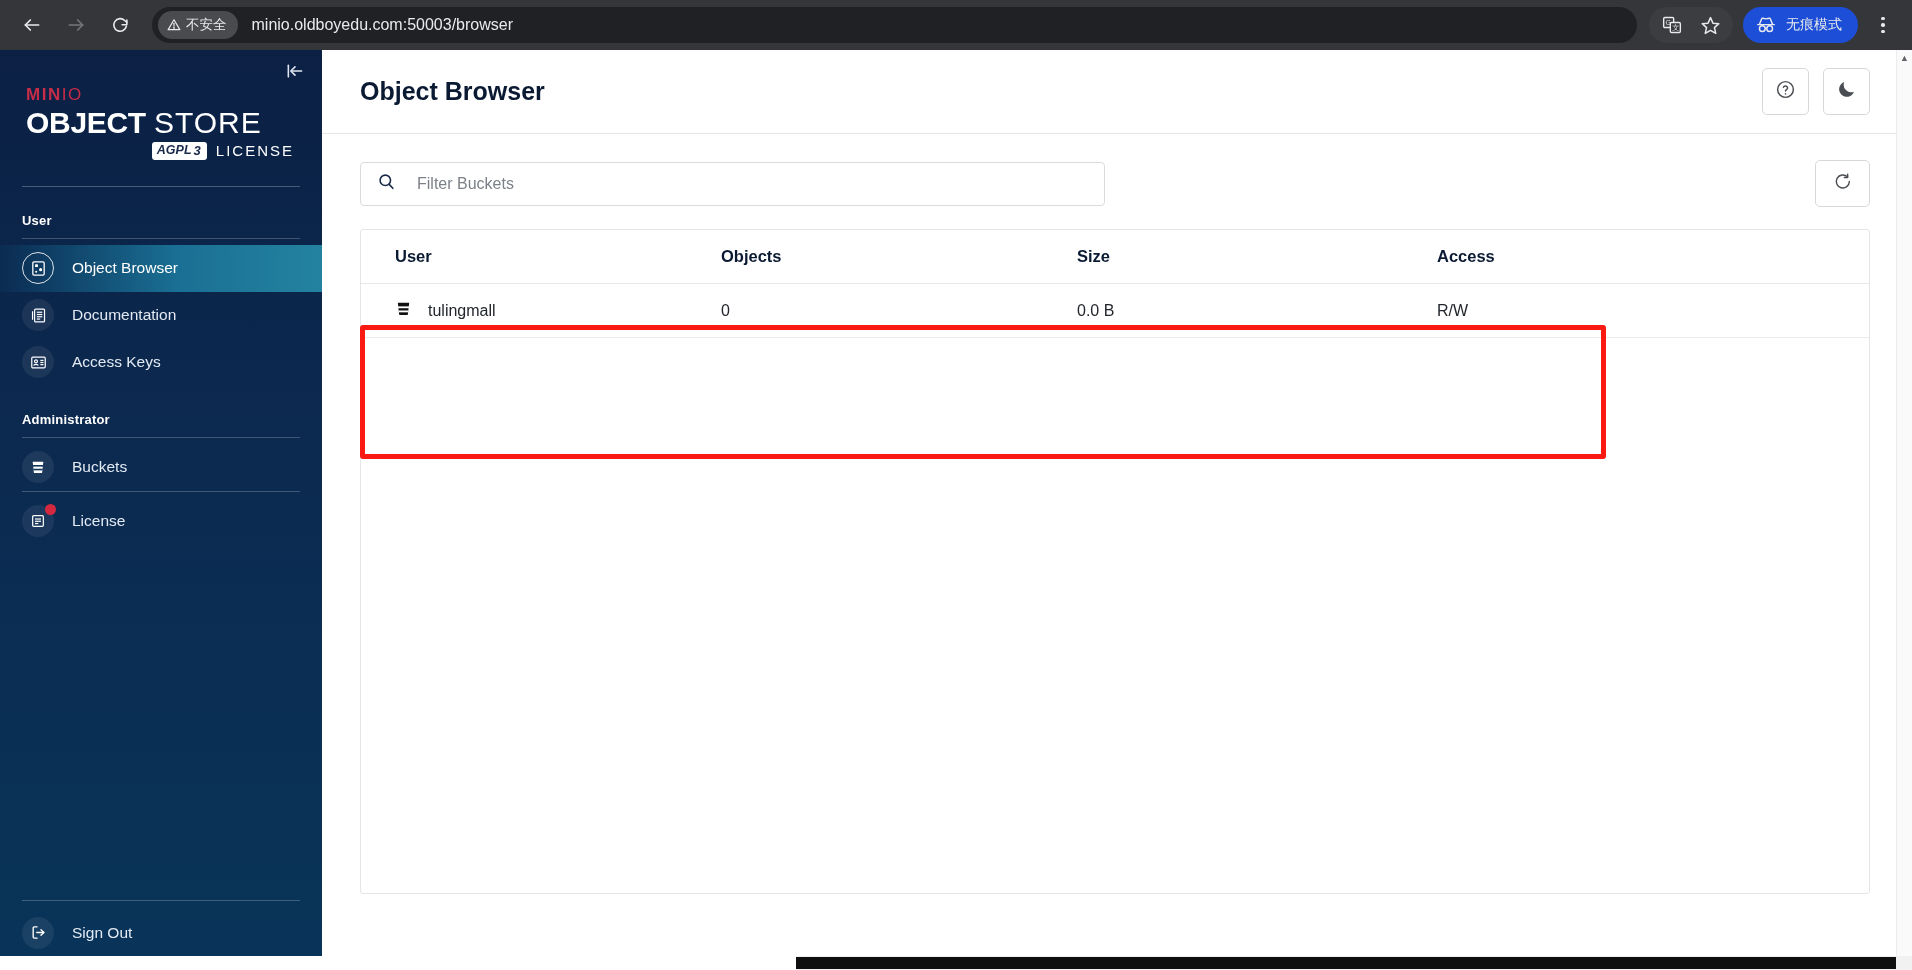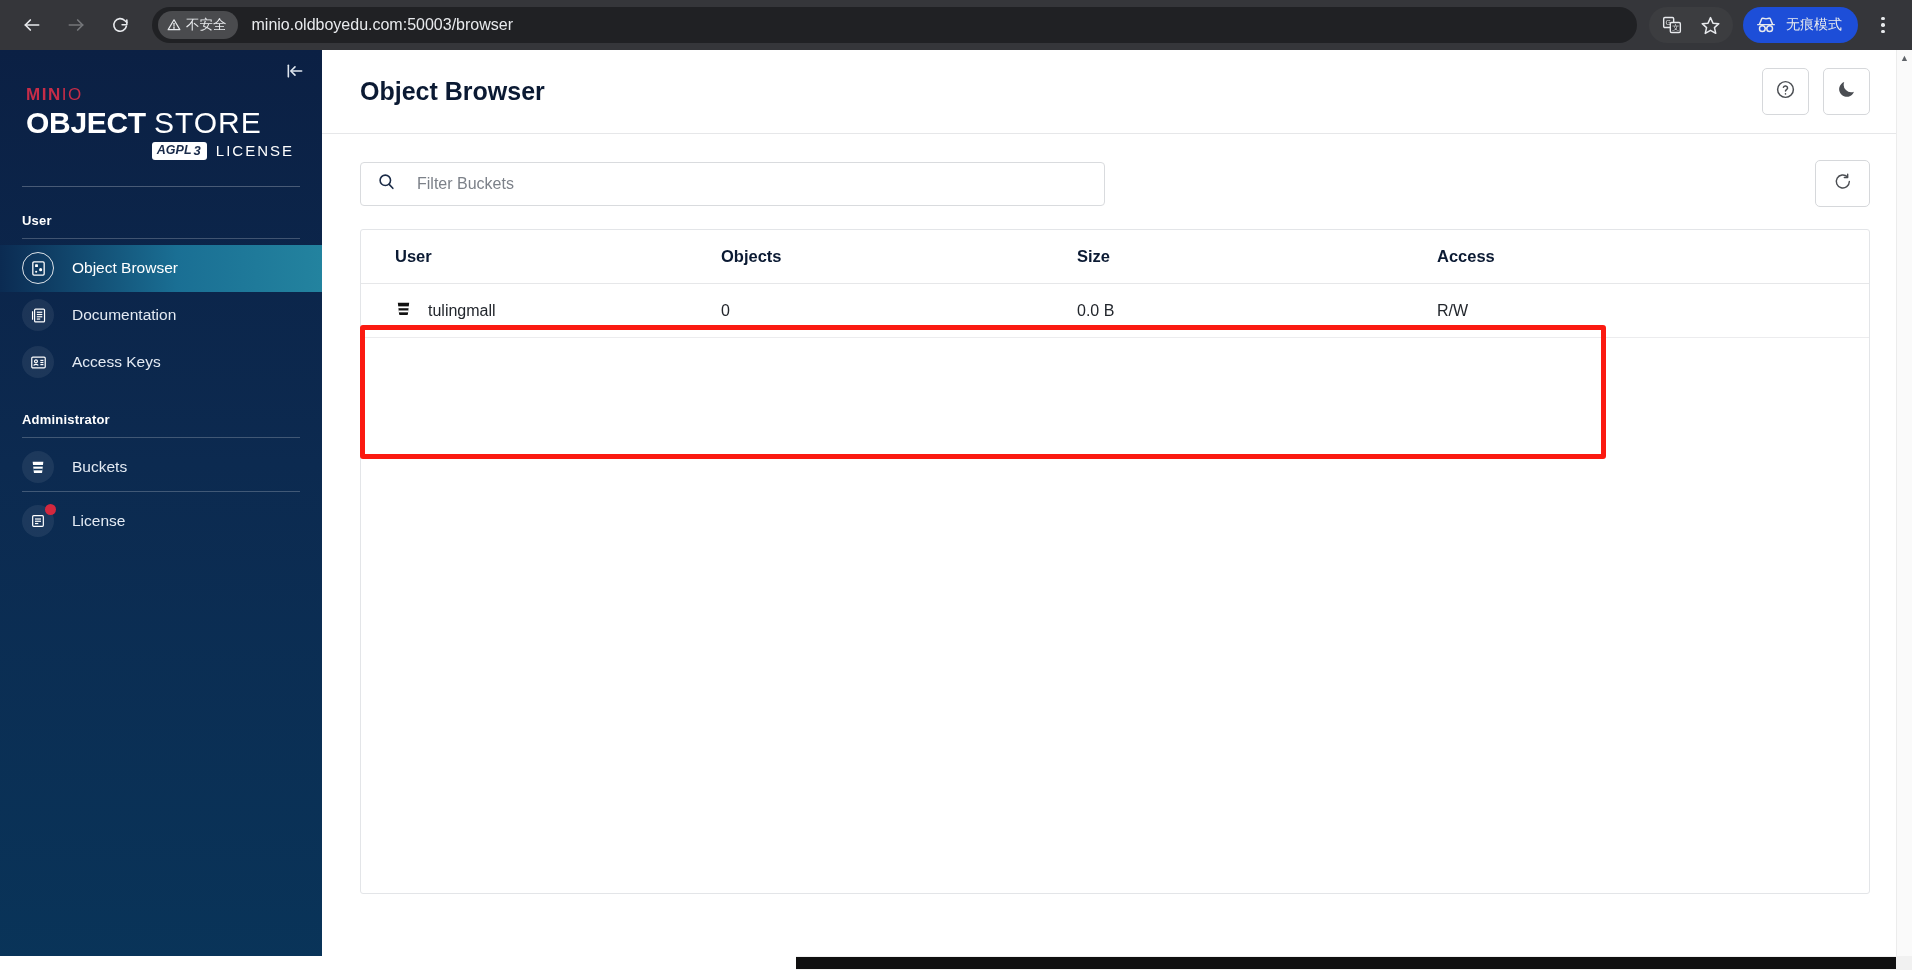--- a/index.html
+++ b/index.html
@@ -547,20 +547,33 @@
             <line x1="7.5" y1="9" x2="16.5" y2="9"></line>
             <line x1="7.5" y1="12.4" x2="16.5" y2="12.4"></line>
             <line x1="7.5" y1="15.8" x2="12.5" y2="15.8"></line>
           </svg>
         <i class="nav-badge"></i>
       </span>
       <span>License</span>
     </div>
 
     <div class="sb-spacer"></div>
+    <div class="sb-bottom">
+      <div class="sb-bottom-rule"></div>
+      <div class="nav-item">
+        <span class="nav-icon">
+          <svg width="17" height="17" viewBox="0 0 24 24" fill="none" stroke="currentColor" stroke-width="1.9" stroke-linecap="round" stroke-linejoin="round">
+              <path d="M10 4H6a1.5 1.5 0 0 0-1.5 1.5v13A1.5 1.5 0 0 0 6 20h4"></path>
+              <polyline points="15.5,8 19.5,12 15.5,16"></polyline>
+              <line x1="19.5" y1="12" x2="9.5" y2="12"></line>
+            </svg>
+        </span>
+        <span>Sign Out</span>
+      </div>
+    </div>
   </aside>
 
   <main class="main">
     <div class="page-header">
       <h1 class="page-title">Object Browser</h1>
       <div class="header-actions">
         <div class="hdr-btn">
           <span>
             <svg width="21" height="21" viewBox="0 0 24 24" fill="none" stroke="currentColor" stroke-width="1.7">
                 <circle cx="12" cy="12" r="9"></circle>

